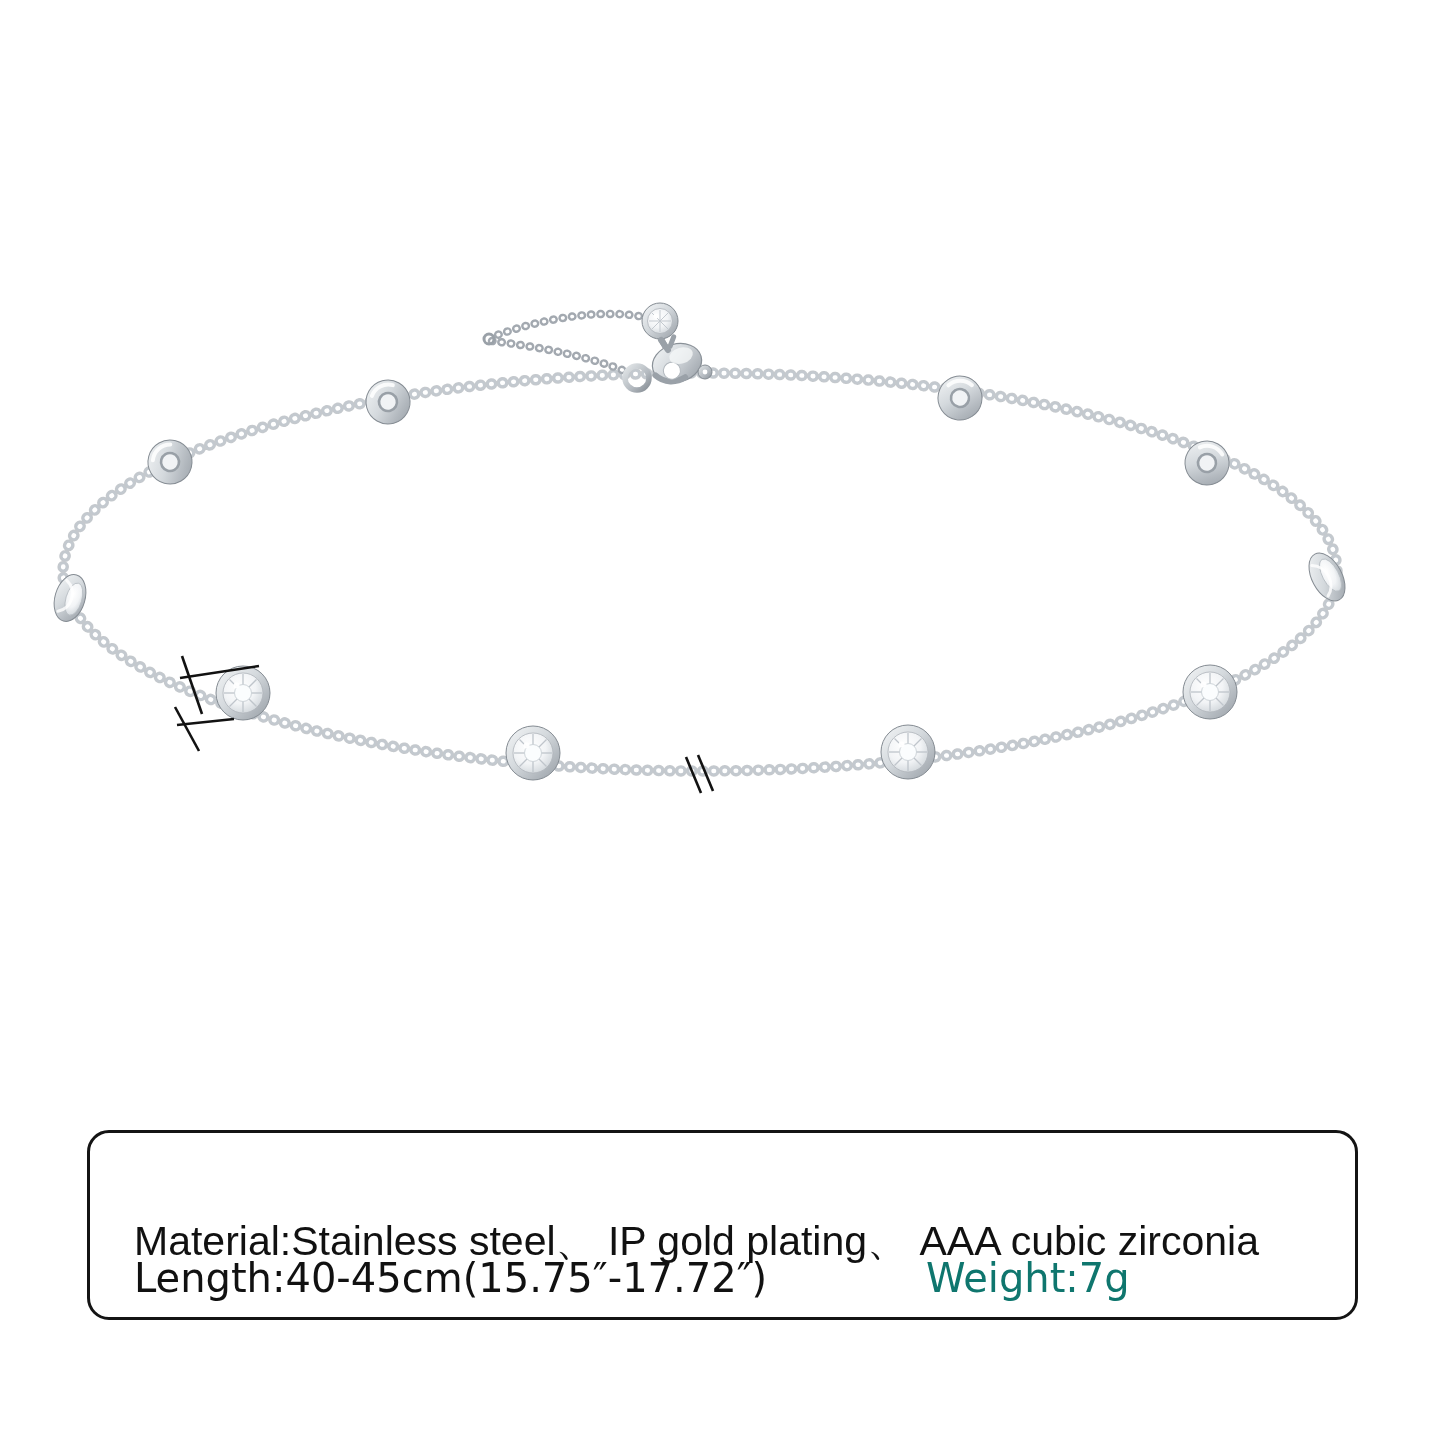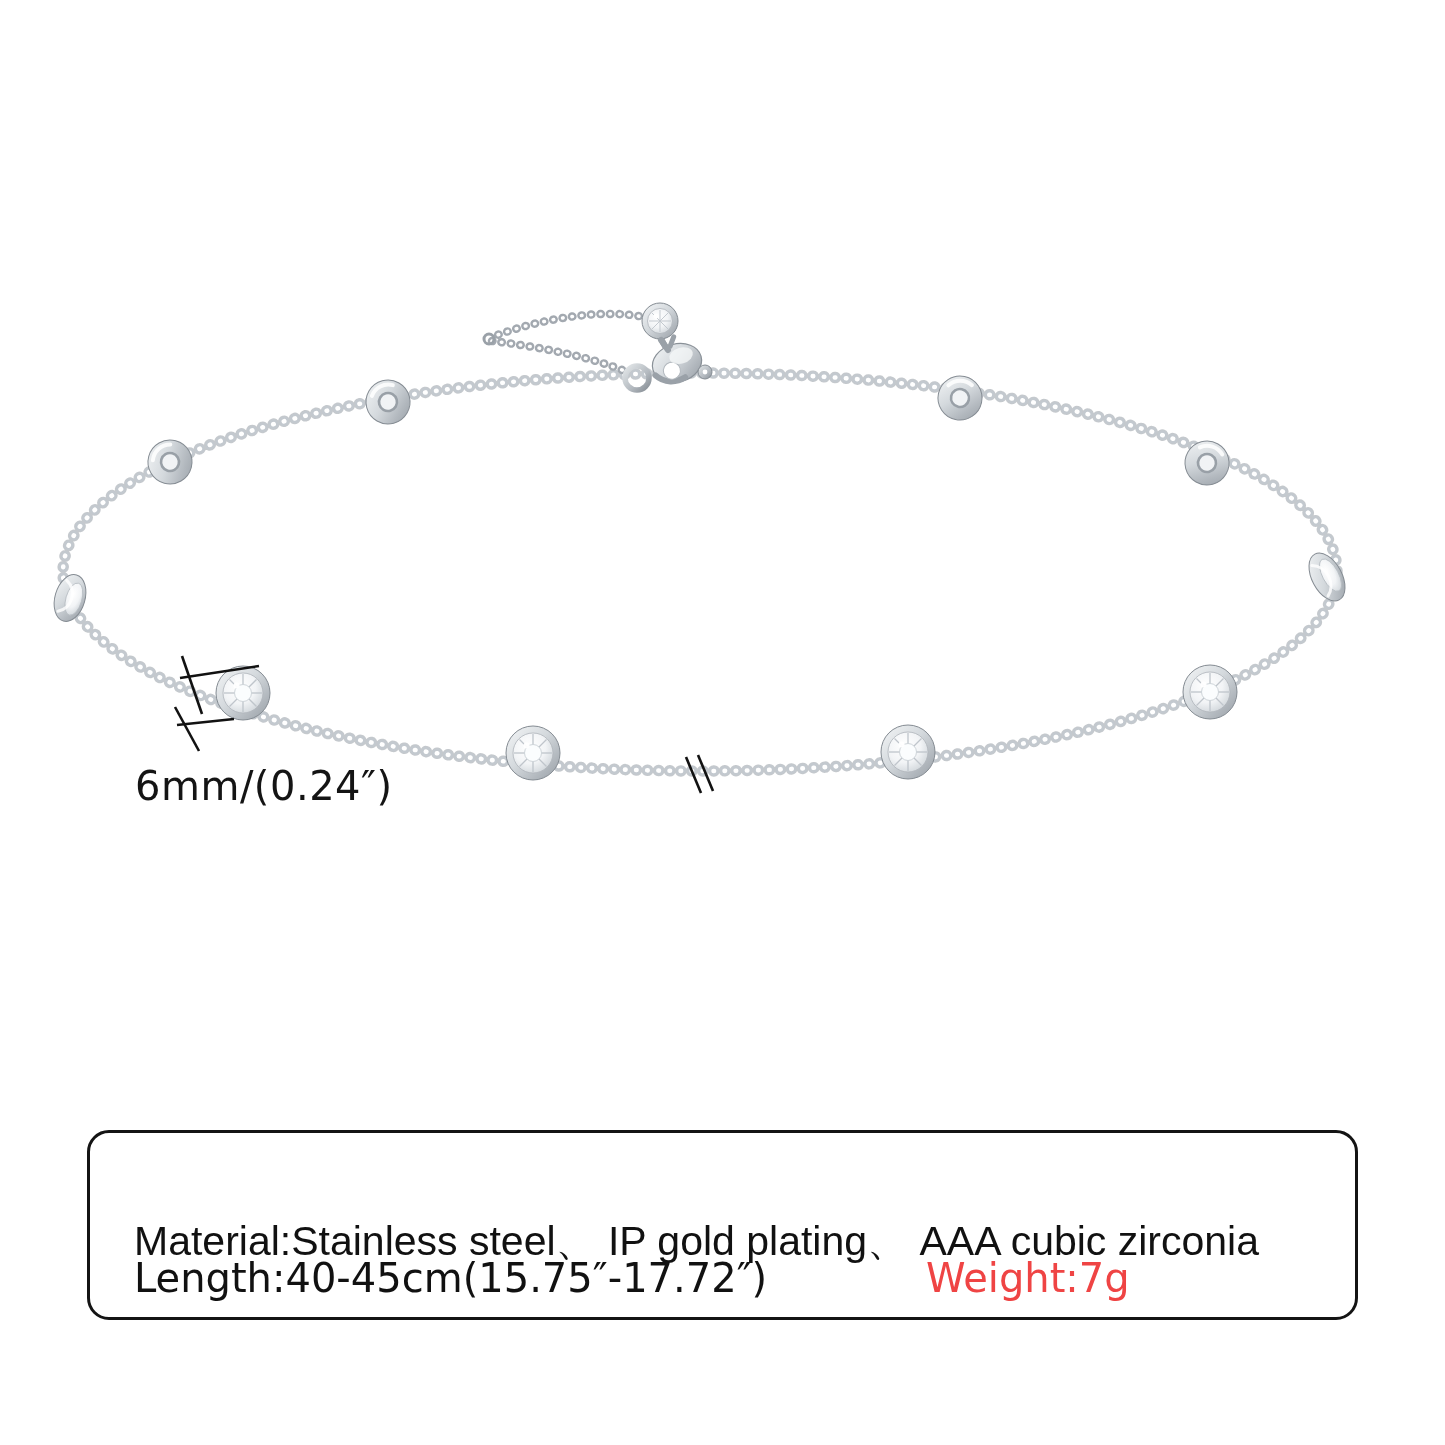--- a/index.html
+++ b/index.html
@@ -53,21 +53,21 @@
     font-size: 40px;
     color: #111111;
     white-space: nowrap;
   }
   .spec-weight {
     position: absolute;
     left: 836px;
     top: 122px;
     font-family: "DejaVu Sans", sans-serif;
     font-size: 40px;
-    color: #ef4444;
+    color: #0f766e;
     white-space: nowrap;
   }
 </style>
 </head>
 <body>
 
 <div class="stage">
 
   <svg width="1445" height="1445" viewBox="0 0 1445 1445">
     <defs>
@@ -177,21 +177,20 @@
       <line x1="175" y1="707" x2="199" y2="751"></line>
       <line x1="180" y1="678" x2="259" y2="666"></line>
       <line x1="177" y1="725" x2="234" y2="719"></line>
     </g>
     <g stroke="#121212" stroke-width="2.6">
       <line x1="686" y1="757" x2="701" y2="793"></line>
       <line x1="698" y1="755" x2="713" y2="791"></line>
     </g>
   </svg>
 
-  <div class="dim-label stone">6mm/(0.24″)</div>
 
   <div class="spec-box">
     <div class="spec-line1">Material:Stainless steel、 IP gold plating、 AAA cubic zirconia</div>
     <div class="spec-line2">Length:40-45cm(15.75″-17.72″)</div>
     <div class="spec-weight">Weight:7g</div>
   </div>
 
 </div>
 
 </body></html>

